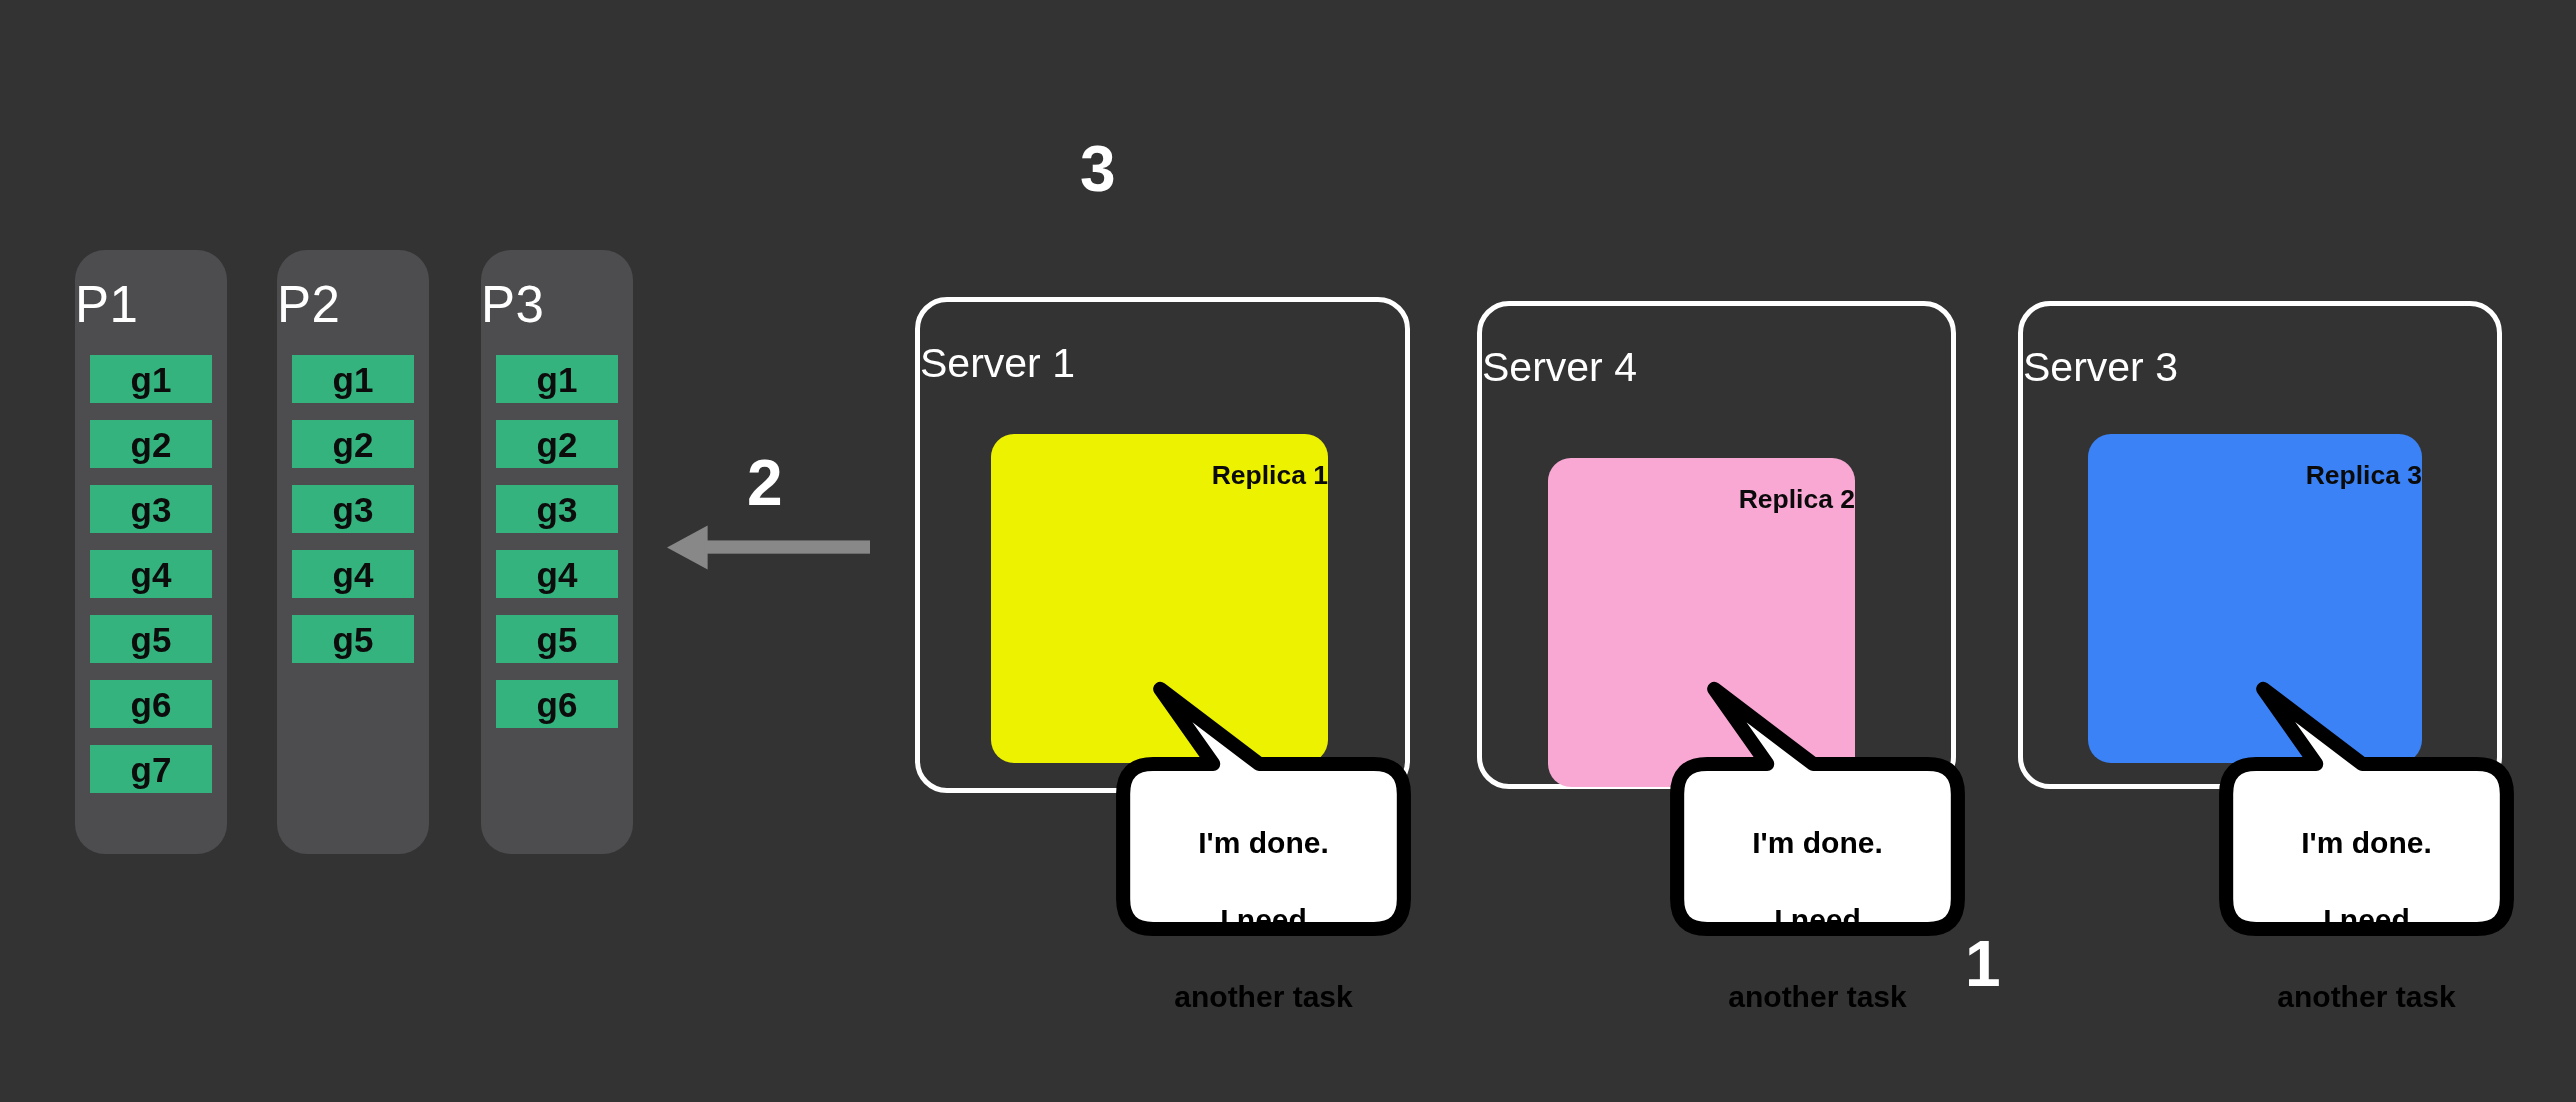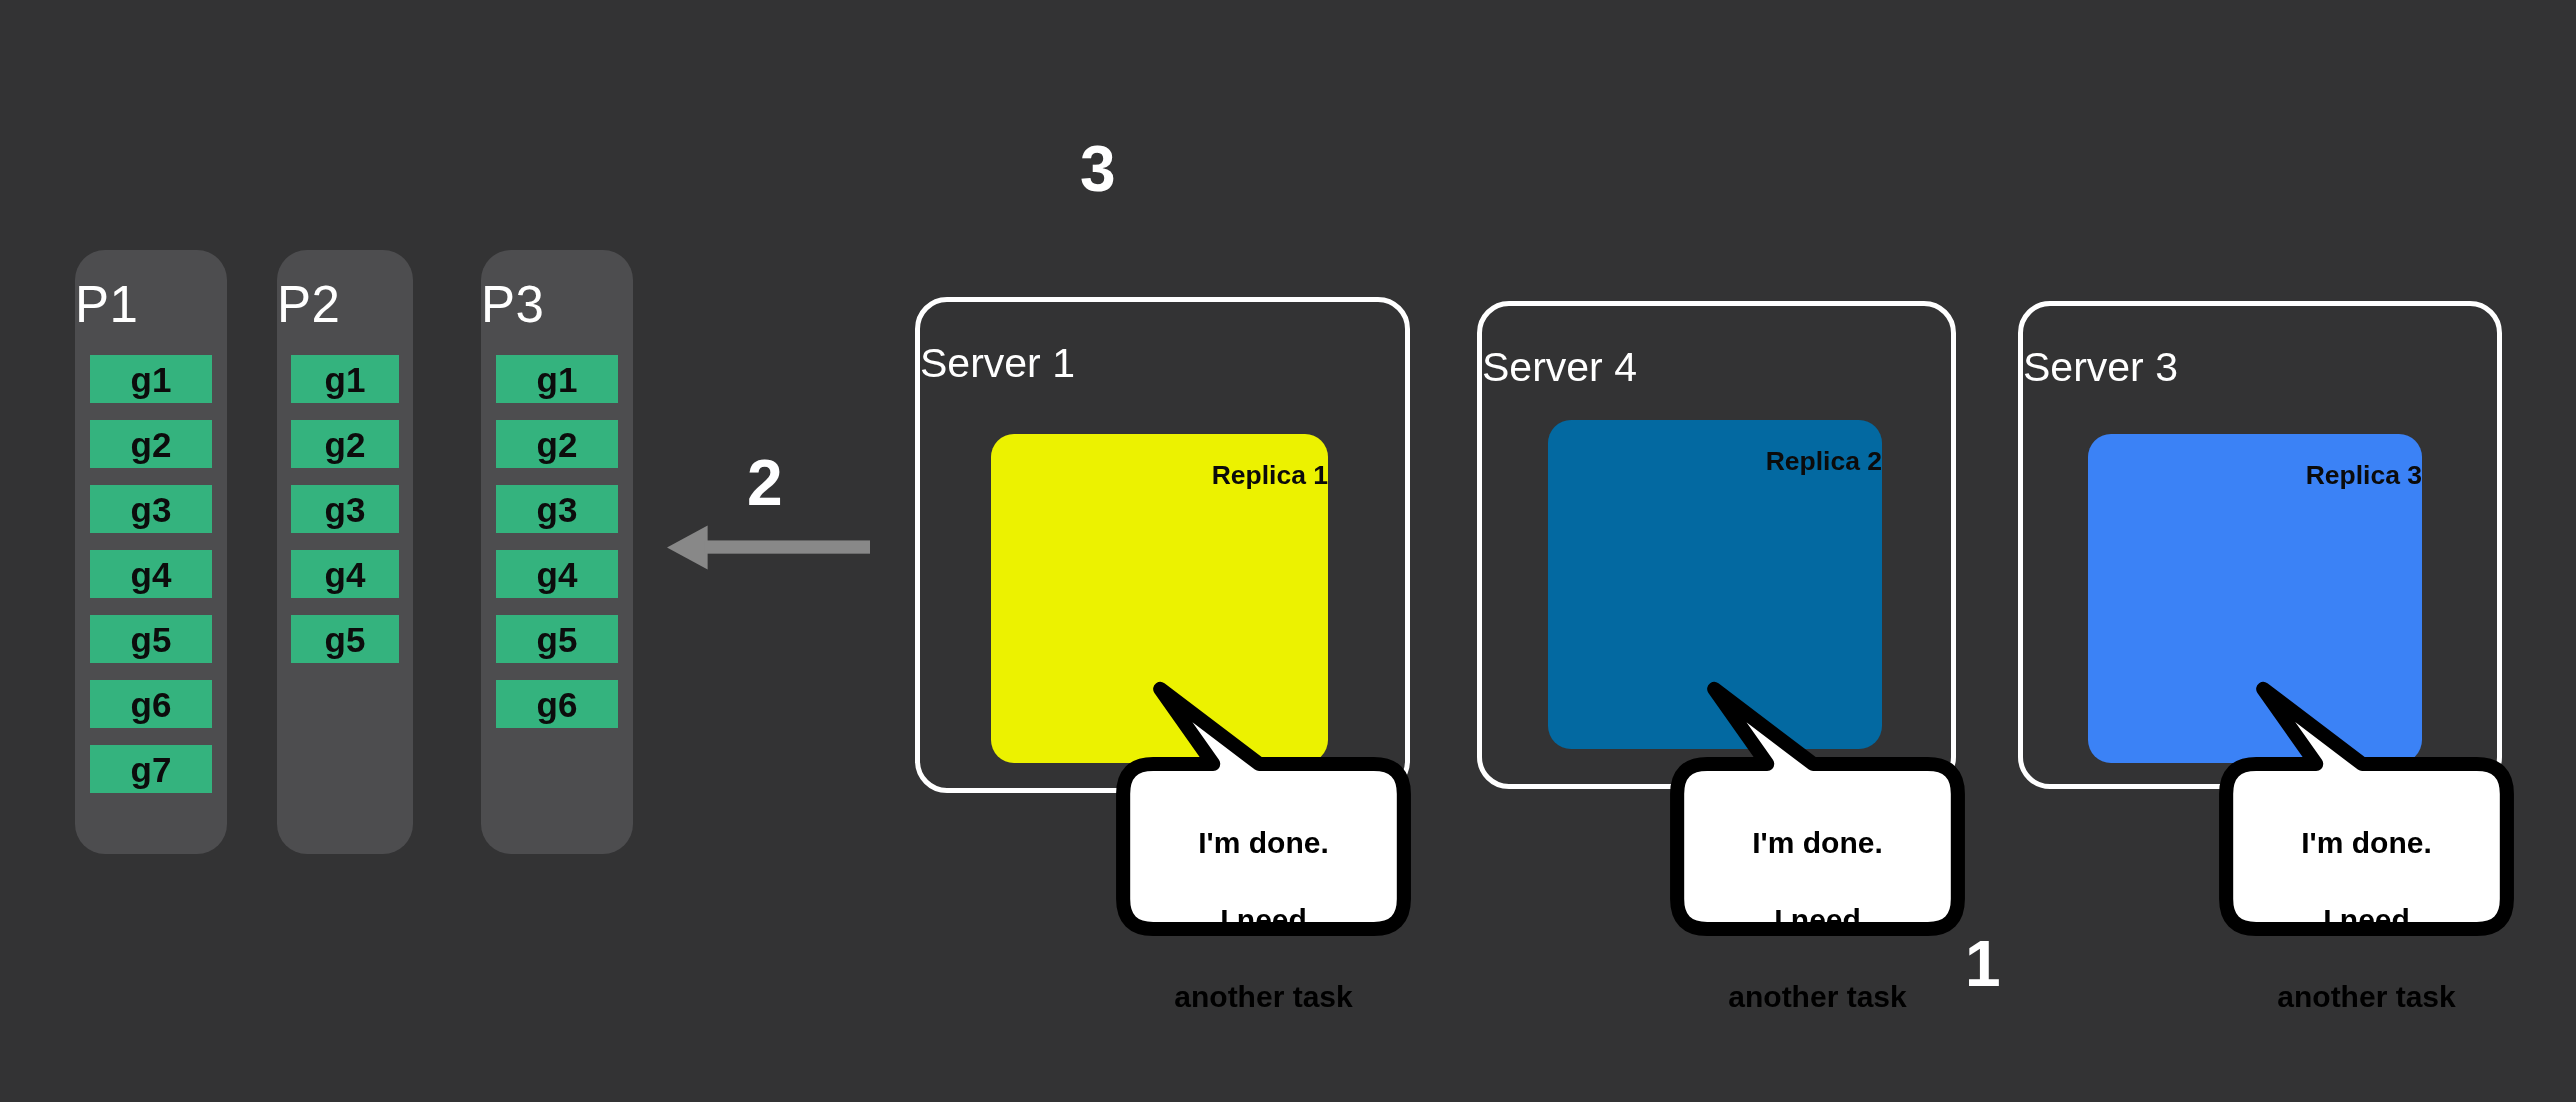--- a/index.html
+++ b/index.html
@@ -150,21 +150,21 @@
       <div class="group-tile">g1</div>
       <div class="group-tile">g2</div>
       <div class="group-tile">g3</div>
       <div class="group-tile">g4</div>
       <div class="group-tile">g5</div>
       <div class="group-tile">g6</div>
       <div class="group-tile">g7</div>
     </div>
   </div>
 
-  <div class="partition" style="left:277px; top:250px; width:136px; height:604px;">
+  <div class="partition" style="left:277px; top:250px; width:152px; height:604px;">
     <div class="partition-title">P2</div>
     <div class="group-list">
       <div class="group-tile">g1</div>
       <div class="group-tile">g2</div>
       <div class="group-tile">g3</div>
       <div class="group-tile">g4</div>
       <div class="group-tile">g5</div>
     </div>
   </div>
 
@@ -194,21 +194,21 @@
   <div class="server" style="left:915px; top:297px; width:495px; height:496px;">
     <div class="server-title">Server 1</div>
   </div>
   <div class="replica" style="left:991px; top:434px; width:337px; height:329px; background:#ecf200;">
     <div class="replica-label">Replica 1</div>
   </div>
 
   <div class="server" style="left:1477px; top:301px; width:479px; height:488px;">
     <div class="server-title">Server 4</div>
   </div>
-  <div class="replica" style="left:1548px; top:420px; width:334px; height:329px; background:#0369a1;">
+  <div class="replica" style="left:1548px; top:458px; width:307px; height:329px; background:#f9a8d4;">
     <div class="replica-label">Replica 2</div>
   </div>
 
   <div class="server" style="left:2018px; top:301px; width:484px; height:488px;">
     <div class="server-title">Server 3</div>
   </div>
   <div class="replica" style="left:2088px; top:434px; width:334px; height:329px; background:#3b82f6;">
     <div class="replica-label">Replica 3</div>
   </div>
 

